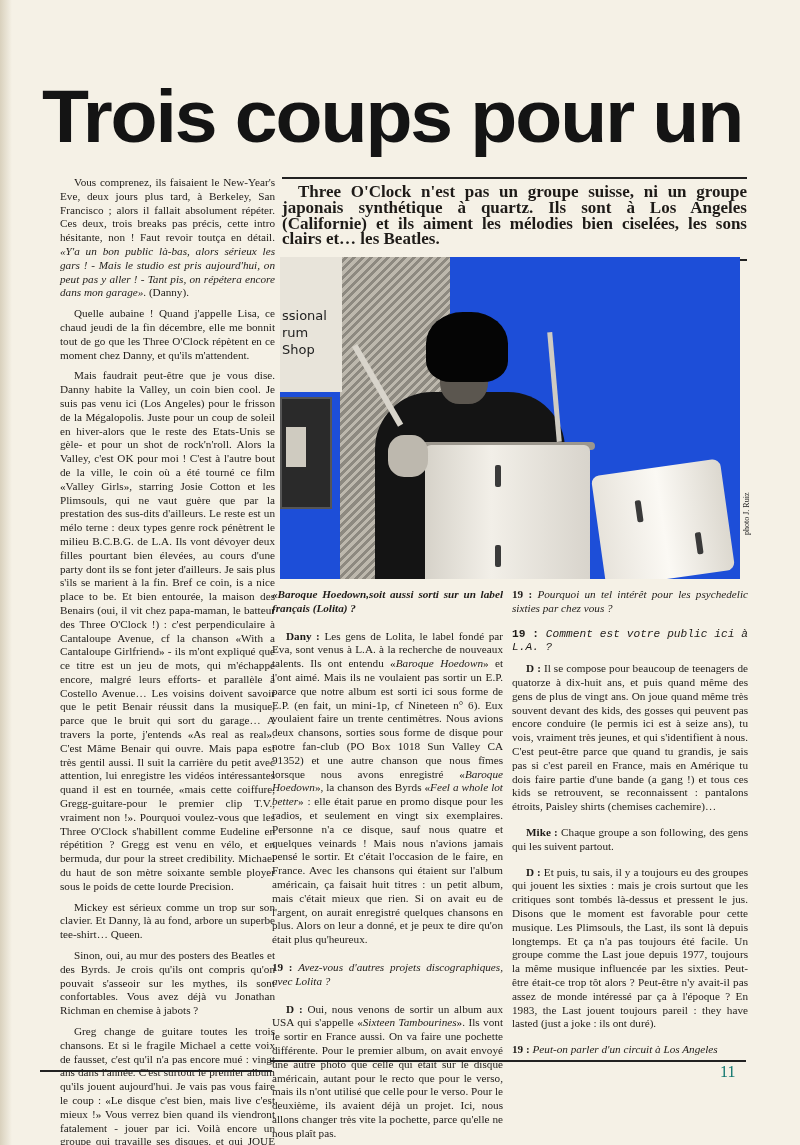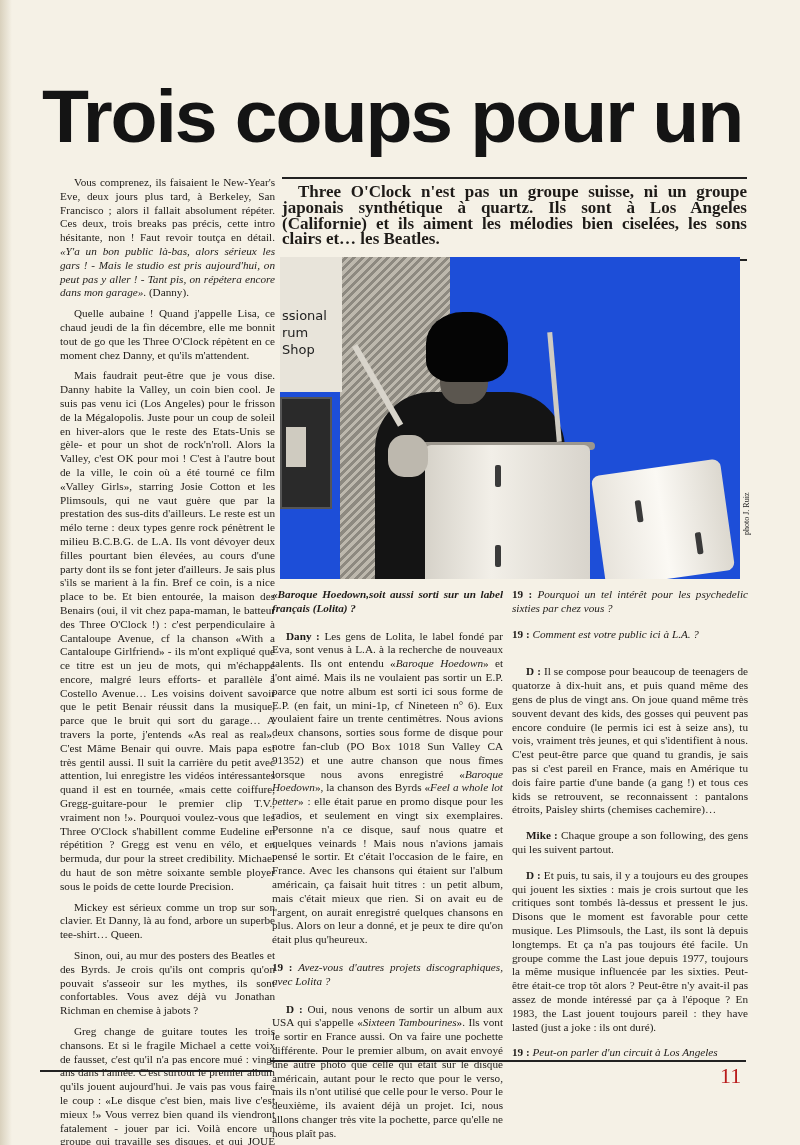--- a/index.html
+++ b/index.html
@@ -62,21 +62,21 @@
   .photo .lug { position:absolute; width:6px; height:22px; background:#3a3a3a; border-radius:2px; }
   .credit {
     position:absolute; left:742px; top:535px;
     transform:rotate(-90deg); transform-origin:left top;
     font-size:8px; color:#222; white-space:nowrap;
   }
   .rule-bottom { position:absolute; left:270px; top:1060px; width:476px; height:2px; background:#222; }
   .rule-left { position:absolute; left:40px; top:1070px; width:232px; height:2px; background:#222; }
   .page-number {
     position:absolute; left:720px; top:1063px;
-    font-size:22px; color:#b91c1c;
+    font-size:16px; color:#0f766e;
   }
 </style>
 </head>
 <body>
 
 <div class="page-shade"></div>
 
 <h1 class="headline">Trois coups pour un</h1>
 
 <div class="intro-box">
@@ -122,21 +122,21 @@
     <p><span>Greg change de guitare toutes les trois chansons. Et si le fragile Michael a cette voix de fausset, c'est qu'il n'a pas encore mué : vingt ans dans l'année. C'est surtout le premier album qu'ils jouent aujourd'hui. Je vais pas vous faire le coup : «Le disque c'est bien, mais live c'est mieux !» Vous verrez bien quand ils viendront fatalement - jouer par ici. Voilà encore un groupe qui travaille ses disques, et qui JOUE ses chansons. Et qui a compris que ce sont deux choses bien différentes.</span></p>
   </div>
 <div class="col col-mid" id="mid-col">
     <p class="q i" style="margin-bottom: 14px; font-weight: bold;">«Baroque Hoedown,soit aussi sorti sur un label français (Lolita) ?</p>
     <p style="margin-bottom: 14px;"><span class="b">Dany : </span><span>Les gens de Lolita, le label fondé par Eva, sont venus à L.A. à la recherche de nouveaux talents. Ils ont entendu «</span><span class="i">Baroque Hoedown</span><span>» et l'ont aimé. Mais ils ne voulaient pas sortir un E.P. parce que notre album est sorti ici sous forme de E.P. (en fait, un mini-1p, cf Nineteen n° 6). Eux voulaient faire un trente centimètres. Nous avions deux chansons, sorties sous forme de disque pour notre fan-club (PO Box 1018 Sun Valley CA 91352) et une autre chanson que nous fîmes lorsque nous avons enregistré «</span><span class="i">Baroque Hoedown</span><span>», la chanson des Byrds «</span><span class="i">Feel a whole lot better</span><span>» : elle était parue en promo disque pour les radios, et seulement en vingt six exemplaires. Personne n'a ce disque, sauf nous quatre et quelques veinards ! Mais nous n'avions jamais pensé le sortir. Et c'était l'occasion de le faire, en France. Avec les chansons qui étaient sur l'album américain, ça faisait huit titres : un petit album, mais c'était mieux que rien. Si on avait eu de l'argent, on aurait enregistré quelques chansons en plus. Alors on leur a donné, et je peux te dire qu'on était plus qu'heureux.</span></p>
     <p class="q" style="margin-bottom: 14px;"><span class="b">19 : </span><span class="i">Avez-vous d'autres projets discographiques, avec Lolita ?</span></p>
     <p style="margin-bottom: 14px;"><span class="b">D : </span><span>Oui, nous venons de sortir un album aux USA qui s'appelle «</span><span class="i">Sixteen Tambourines</span><span>». Ils vont le sortir en France aussi. On va faire une pochette différente. Pour le premier album, on avait envoyé une autre photo que celle qui était sur le disque américain, autant pour le recto que pour le verso, mais ils n'ont utilisé que celle pour le verso. Pour le deuxième, ils avaient déjà un projet. Ici, nous allons changer très vite la pochette, parce qu'elle ne nous plaît pas.</span></p>
   </div>
 <div class="col col-right" id="right-col">
     <p class="q" style="margin-bottom: 12px; font-family: Liberation Serif, serif;"><span class="b">19 : </span><span class="i">Pourquoi un tel intérêt pour les psychedelic sixties par chez vous ?</span></p>
-    <p class="q" style="margin-bottom: 24px;"><span class="b">19 : </span><span class="i">Comment est votre public ici à L.A. ?</span></p>
+    <p class="q" style="margin-bottom: 7px; font-family: Liberation Mono, monospace;"><span class="b">19 : </span><span class="i">Comment est votre public ici à L.A. ?</span></p>
     <p style="margin-bottom: 12px;"><span class="b">D : </span><span>Il se compose pour beaucoup de teenagers de quatorze à dix-huit ans, et puis quand même des gens de plus de vingt ans. On joue quand même très souvent devant des kids, des gosses qui peuvent pas encore conduire (le permis ici est à seize ans), tu vois, vraiment très jeunes, et qui s'identifient à nous. C'est peut-être parce que quand tu grandis, je sais pas si c'est pareil en France, mais en Amérique tu dois faire partie d'une bande (a gang !) et tous ces kids se retrouvent, se reconnaissent : pantalons étroits, Paisley shirts (chemises cachemire)…</span></p>
     <p style="margin-bottom: 12px;"><span class="b">Mike : </span><span>Chaque groupe a son following, des gens qui les suivent partout.</span></p>
     <p style="margin-bottom: 12px;"><span class="b">D : </span><span>Et puis, tu sais, il y a toujours eu des groupes qui jouent les sixties : mais je crois surtout que les critiques sont tombés là-dessus et pressent le jus. Disons que le moment est favorable pour cette musique. Les Plimsouls, the Last, ils sont là depuis longtemps. Et ça n'a pas toujours été facile. Un groupe comme the Last joue depuis 1977, toujours la même musique influencée par les sixties. Peut-être était-ce trop tôt alors ? Peut-être n'y avait-il pas assez de monde intéressé par ça à l'époque ? En 1983, the Last jouent toujours pareil : they have lasted (just a joke : ils ont duré).</span></p>
     <p class="q" style="margin-bottom: 12px;"><span class="b">19 : </span><span class="i">Peut-on parler d'un circuit à Los Angeles</span></p>
   </div>
 
 <div class="rule-left"></div>
 <div class="rule-bottom"></div>
 <div class="page-number">11</div>
 

